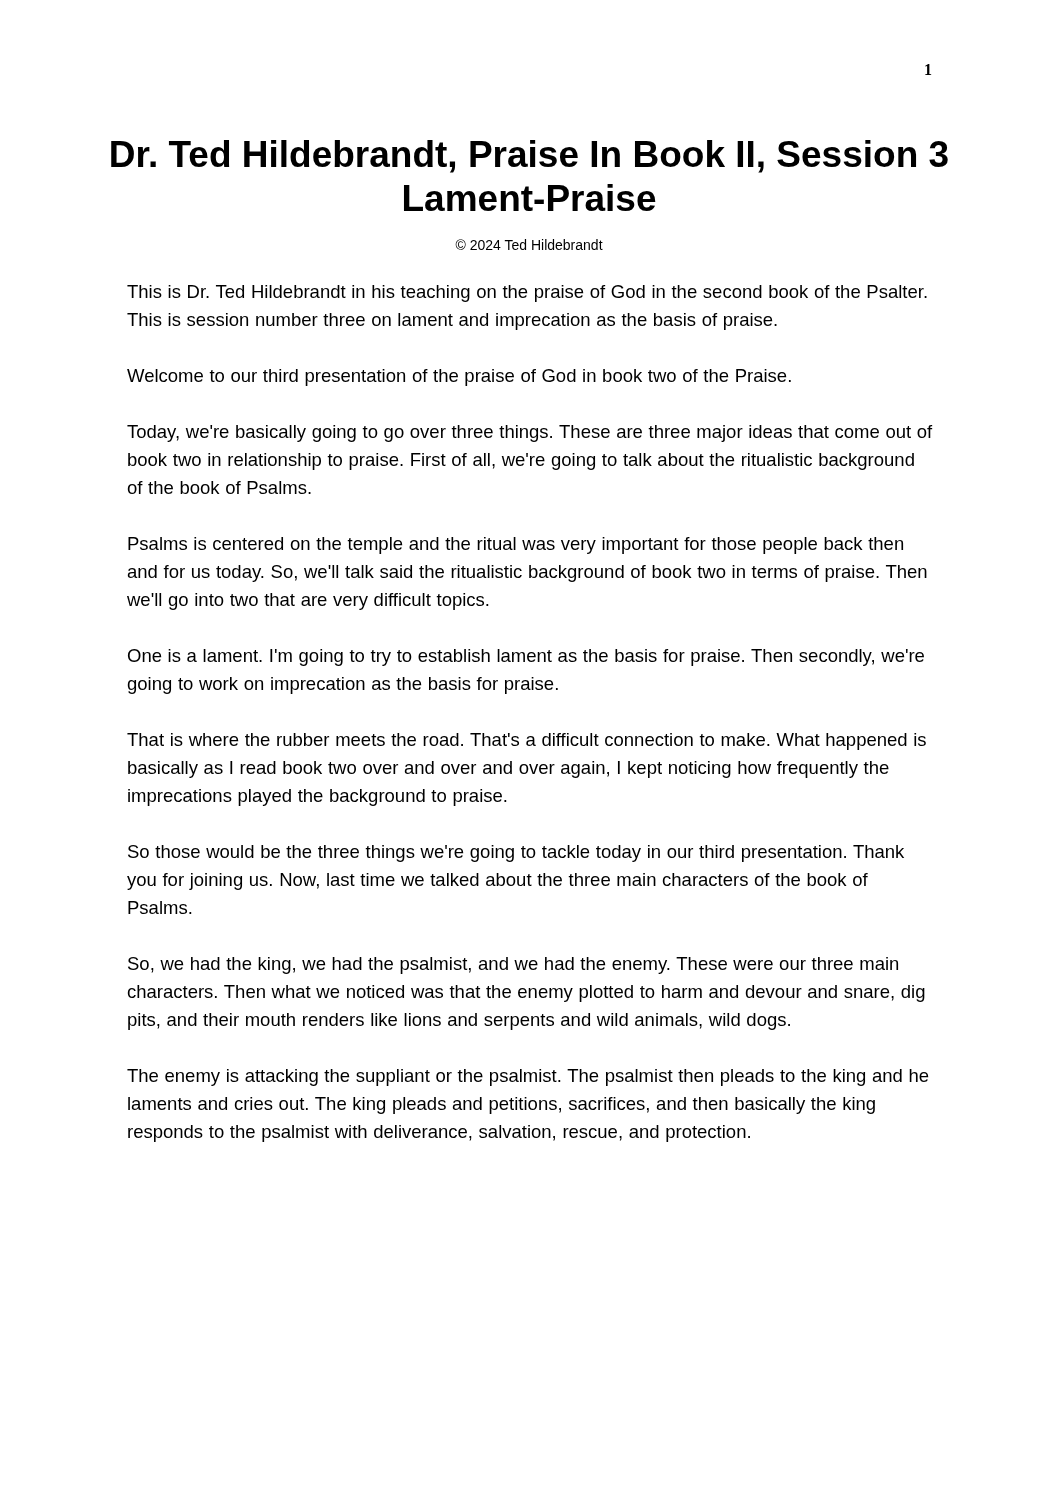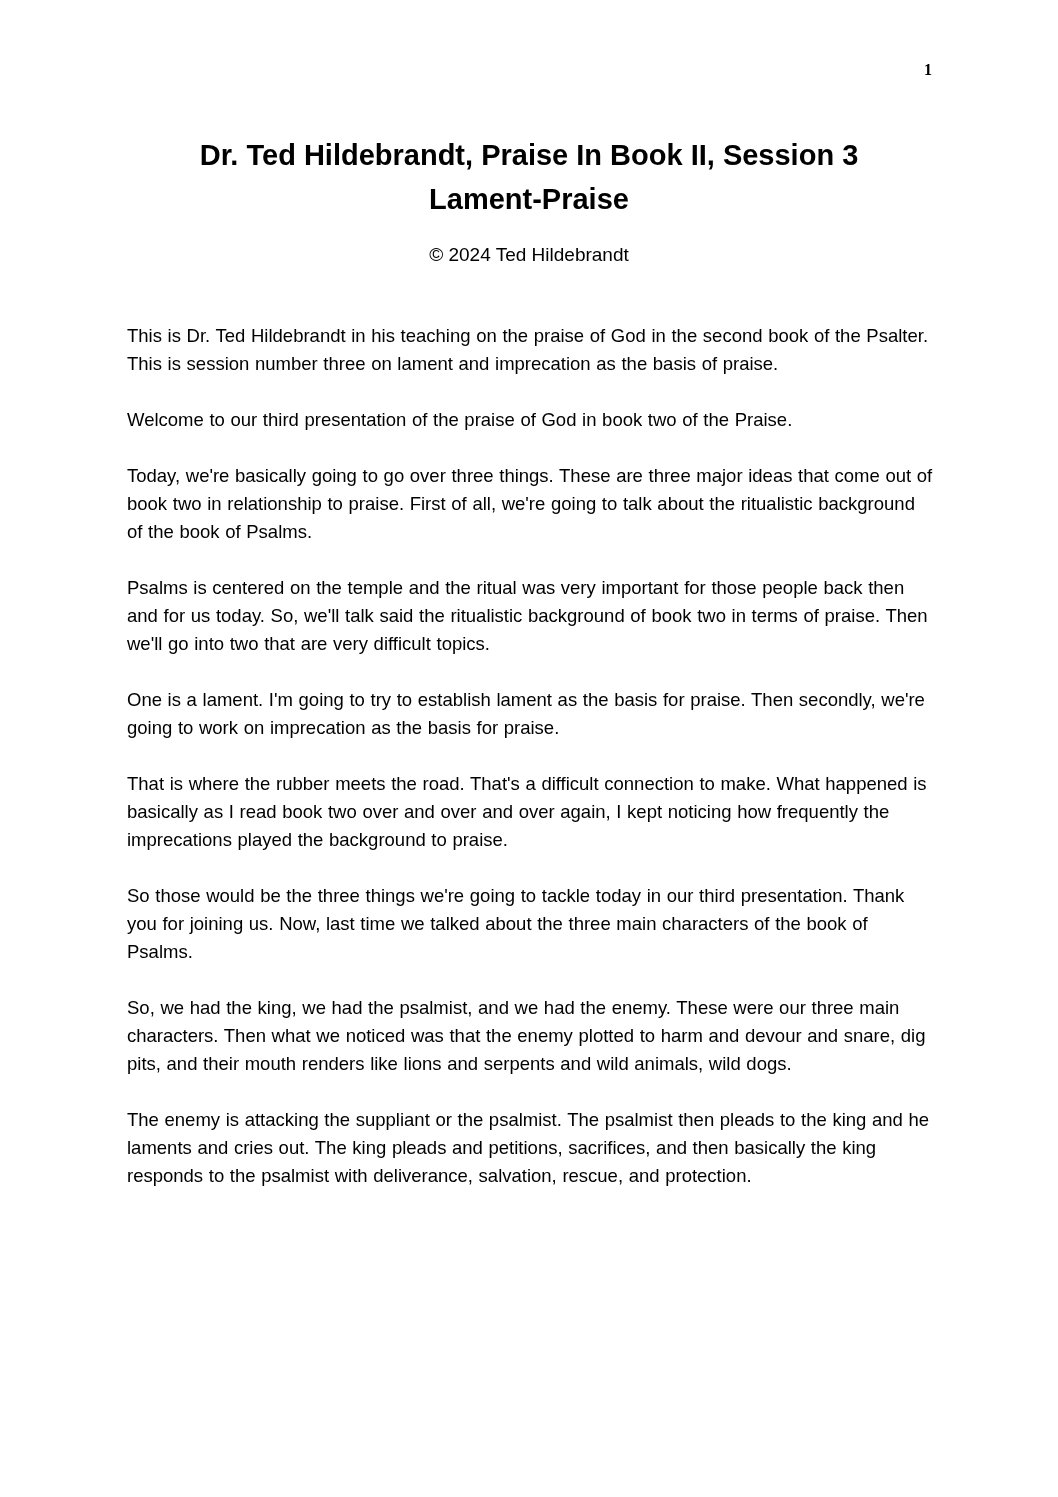--- a/index.html
+++ b/index.html
@@ -23,34 +23,34 @@
     font-family: "Liberation Serif", serif;
     font-weight: bold;
     font-size: 16px;
     line-height: 1;
   }
   .doc-header {
     padding-top: 133px;
     text-align: center;
   }
   .doc-title {
-    font-size: 29px;
+    font-size: 37px;
     font-weight: bold;
     line-height: 44px;
     letter-spacing: 0;
   }
   .doc-copyright {
-    font-size: 19px;
+    font-size: 14px;
     line-height: 26px;
-    margin-top: 21px;
+    margin-top: 11px;
   }
   .doc-body {
     width: 806px;
     margin-left: 127px;
-    margin-top: 54px;
+    margin-top: 20px;
   }
   .para {
     font-size: 18.5px;
     line-height: 28px;
     margin-bottom: 28px;
     word-spacing: 0.5px;
   }
 </style>
 </head>
 <body>

